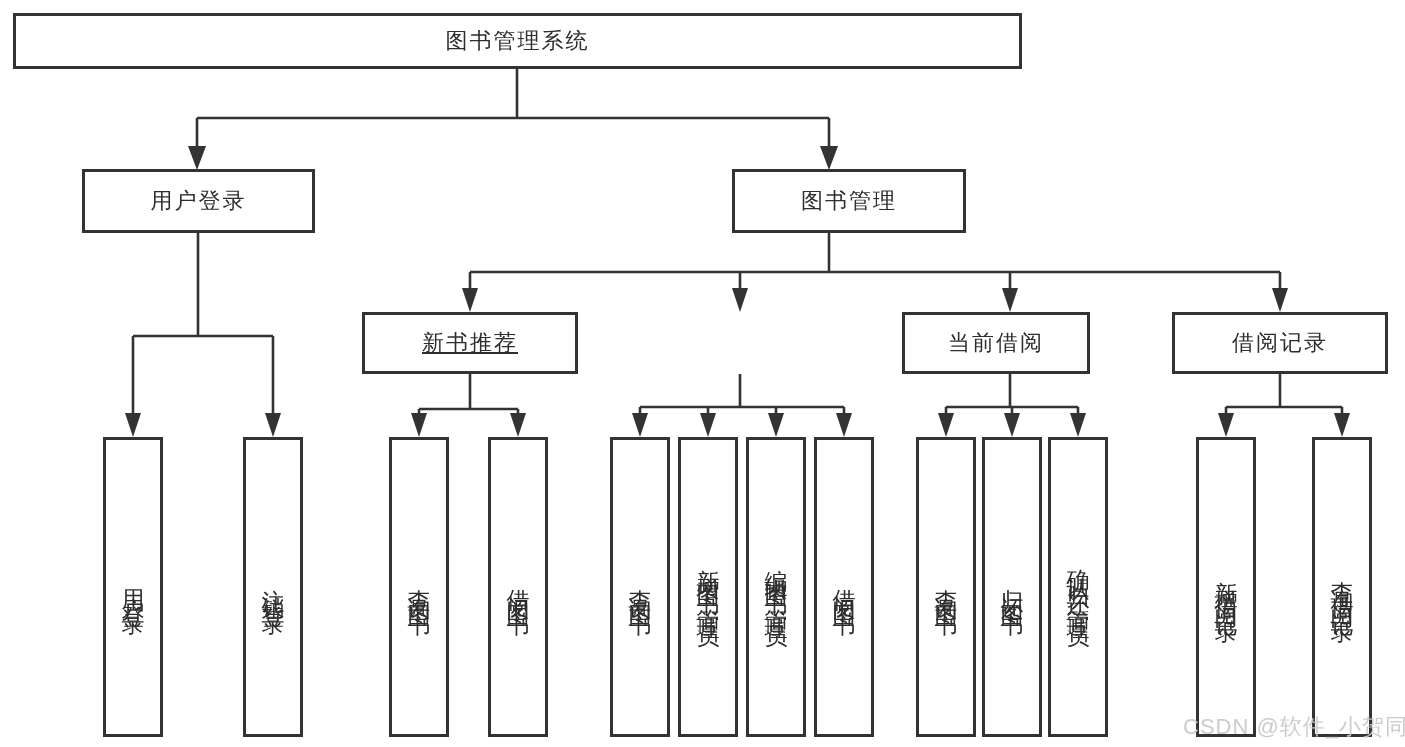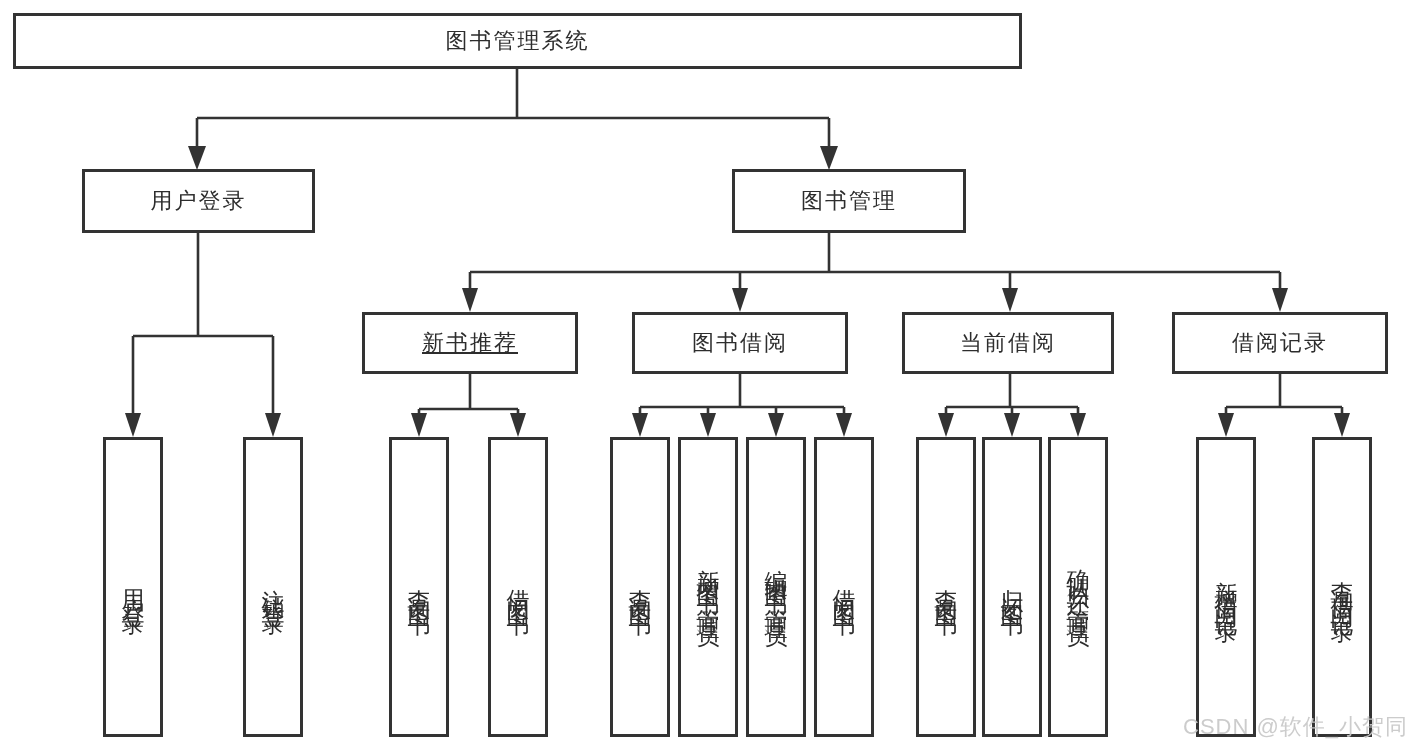--- a/index.html
+++ b/index.html
@@ -121,24 +121,21 @@
   <div class="box" style="left:82px;top:169px;width:233px;height:64px;">
     <span class="hlabel">用户登录</span>
   </div>
   <div class="box" style="left:712px;top:169px;width:234px;height:64px;margin-left:20px;">
     <span class="hlabel">图书管理</span>
   </div>
 
   <div class="box" style="left:362px;top:312px;width:216px;height:62px;text-decoration:underline;">
     <span class="hlabel">新书推荐</span>
   </div>
-  <div class="box" style="left:632px;top:312px;width:216px;height:62px;">
-    <span class="hlabel">图书借阅</span>
-  </div>
-  <div class="box" style="left:902px;top:312px;width:212px;height:62px;">
+  <div class="box" style="left:902px;top:312px;width:188px;height:62px;">
     <span class="hlabel">当前借阅</span>
   </div>
   <div class="box" style="left:1172px;top:312px;width:216px;height:62px;">
     <span class="hlabel">借阅记录</span>
   </div>
 
   <div class="box vbox" style="left:103px;">
     <span class="vtext">用户登录</span>
   </div>
   <div class="box vbox" style="left:243px;">

